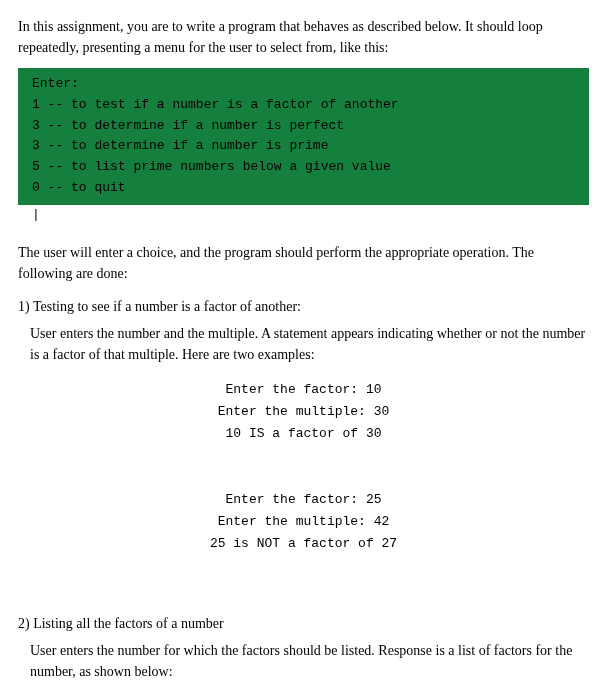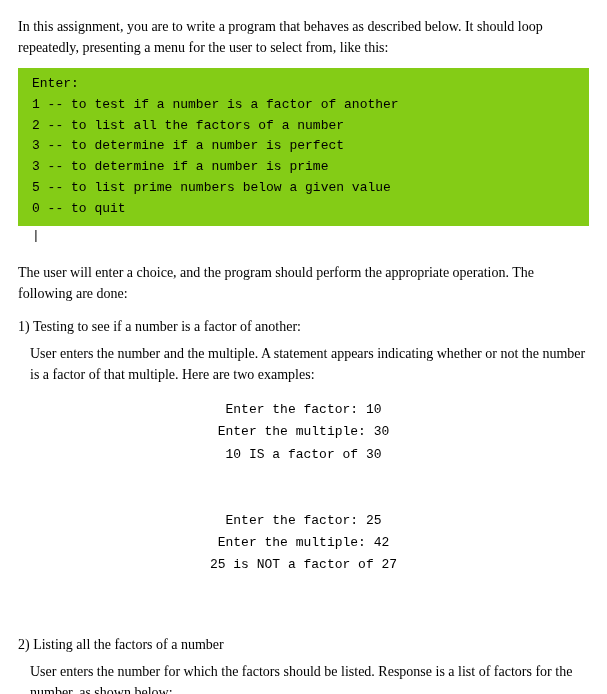--- a/index.html
+++ b/index.html
@@ -19,21 +19,21 @@
     }
 
     .paragraph {
       margin-bottom: 10px;
       line-height: 1.5;
     }
 
     .code-block {
       font-family: 'Courier New', Courier, monospace;
       font-size: 13px;
-      background: #84cc16;
+      background: #15803d;
       padding: 6px 14px;
       margin: 0 0;
       line-height: 1.6;
     }
 
     .section-heading {
       font-weight: normal;
       margin: 12px 0 6px 0;
       line-height: 1.5;
     }
@@ -65,21 +65,20 @@
 
 
 
 
 <p class="paragraph">In this assignment, you are to write a program that behaves as described below. It should loop repeatedly, presenting a menu for the user to select from, like this:</p>
 
 
 <div class="code-block">
   <div>Enter:</div>
   <div>1 -- to test if a number is a factor of another</div>
-  <div>2 -- to list all the factors of  a number</div>
   <div>3 -- to determine if a number is perfect</div>
   <div>3 -- to determine if a number is prime</div>
   <div>5 -- to list prime numbers below a given value</div>
   <div>0 -- to quit</div>
 </div>
 
 <div class="cursor-line">|</div>
 
 <br>
 

